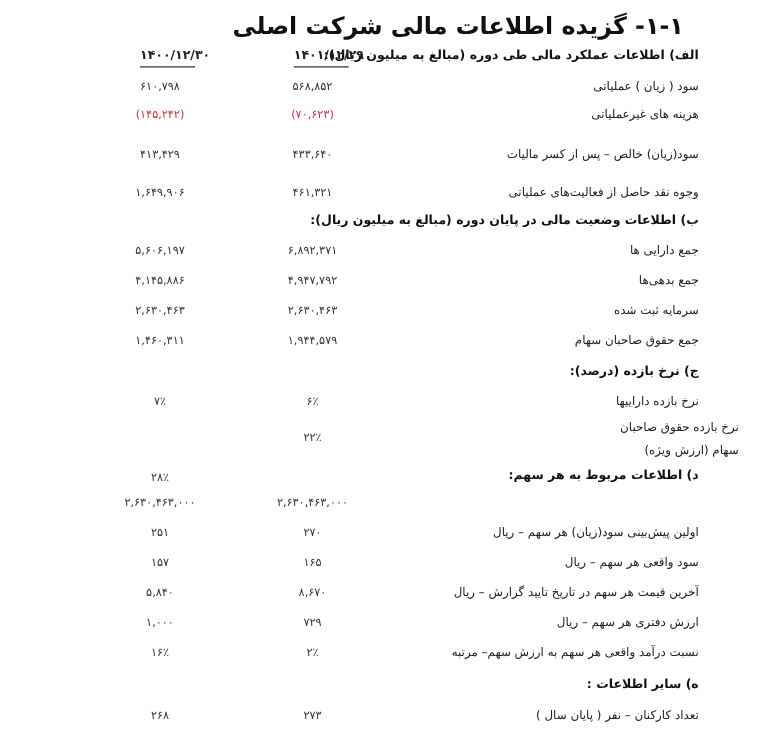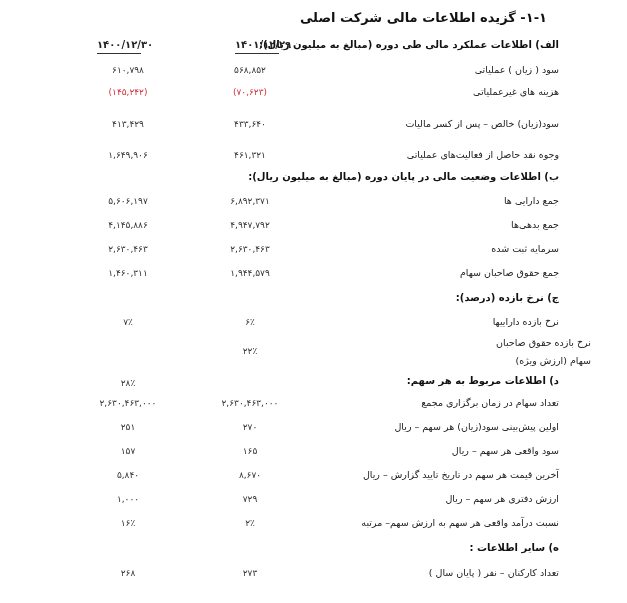--- a/index.html
+++ b/index.html
@@ -19,21 +19,21 @@
     position: absolute;
     left: 0; top: 0;
     width: 627px;
     height: 603px;
   }
   .title {
     position: absolute;
     right: 80px;
     top: 10px;
     direction: rtl;
-    font-size: 13px;
+    font-size: 19px;
     font-weight: bold;
     color: #111;
     white-space: nowrap;
   }
   .row {
     position: absolute;
     left: 0;
     width: 627px;
     height: 20px;
   }
@@ -73,21 +73,21 @@
     font-size: 10px;
     font-weight: bold;
     color: #222;
     white-space: nowrap;
     line-height: 14px;
     border-bottom: 1px solid #333;
     padding-bottom: 1px;
     text-align: center;
   }
   .hdr.c1401 { left: 235px; width: 44px; }
-  .hdr.c1400 { left: 97px; width: 44px; }
+  .hdr.c1400 { left: 112px; width: 44px; }
 </style>
 </head>
 <body>
 
 <div class="page">
 
   <div class="title">۱-۱- گزیده اطلاعات مالی شرکت اصلی</div>
 
   <div class="row" style="top:38px;">
     <div class="label section">الف) اطلاعات عملکرد مالی طی دوره (مبالغ به میلیون ریال):</div>
@@ -164,21 +164,20 @@
     </div>
     <div class="val c1401" style="top:10px;">۲۲٪</div>
     <div class="val c1400" style="top:10px;margin-top:32px;">۲۸٪</div>
   </div>
 
   <div class="row" style="top:374px;">
     <div class="label section">د) اطلاعات مربوط به هر سهم:</div>
   </div>
 
   <div class="row" style="top:396px;">
-    <div class="label">تعداد سهام در زمان برگزاری مجمع</div>
     <div class="val c1401">۲,۶۳۰,۴۶۳,۰۰۰</div>
     <div class="val c1400">۲,۶۳۰,۴۶۳,۰۰۰</div>
   </div>
 
   <div class="row" style="top:420px;">
     <div class="label">اولین پیش‌بینی سود(زیان) هر سهم – ریال</div>
     <div class="val c1401">۲۷۰</div>
     <div class="val c1400">۲۵۱</div>
   </div>
 

